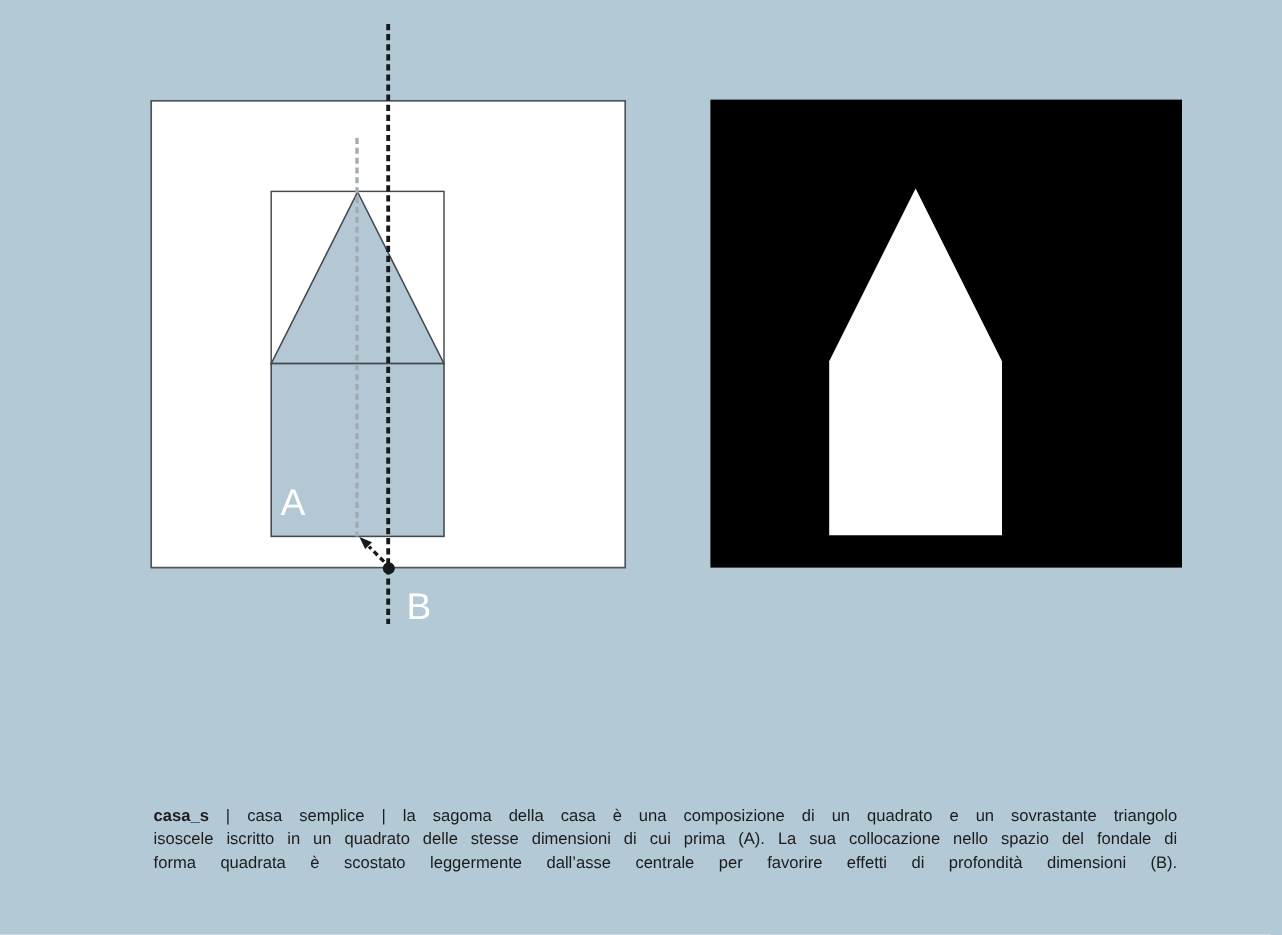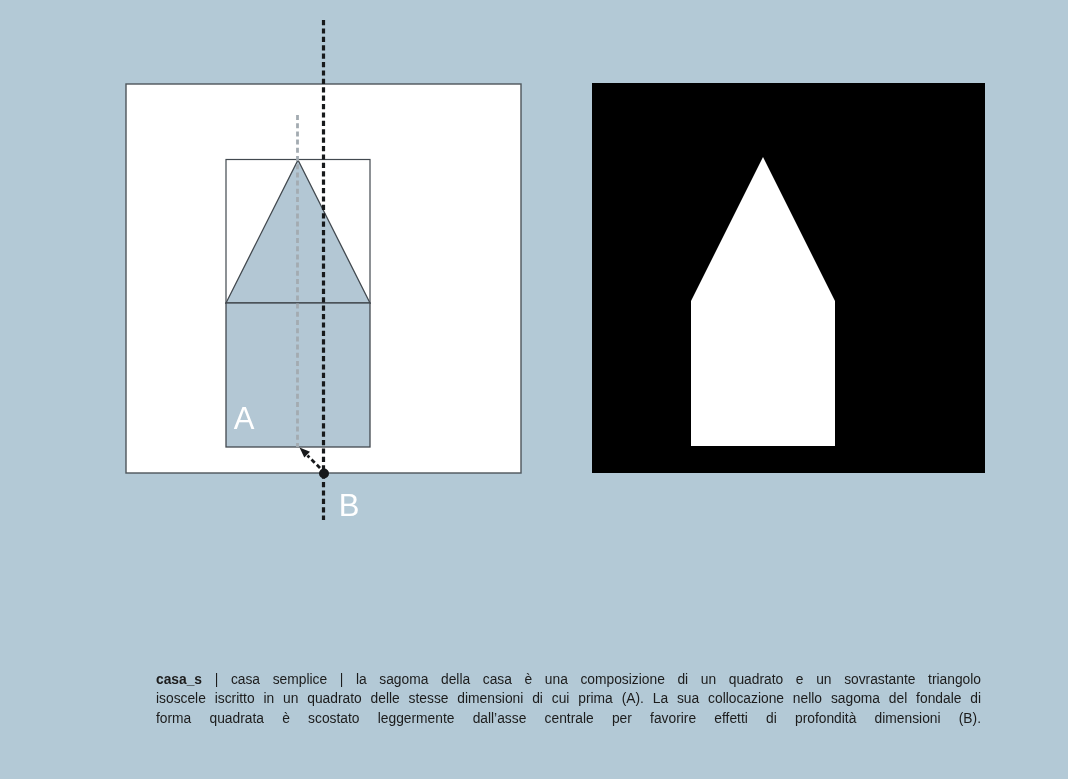--- a/index.html
+++ b/index.html
@@ -38,21 +38,20 @@
   .caption {
     position: absolute;
     left: 128px; top: 670px; width: 853px;
     color: var(--caption_color, #1c1c1c);
     font-size: 13.8px;
     line-height: 19.4px;
   }
   .cap-line {
     text-align: justify;
     text-align-last: justify;
-    margin-left: 28px;
     -moz-text-align-last: justify;
   }
   .caption strong { font-weight: 700; }
 </style>
 </head>
 <body>
 
 <div class="stage">
 
   <svg class="diagram" viewBox="0 0 1068 779">
@@ -75,17 +74,17 @@
     </g>
 
     <g>
       <rect class="panel-b-canvas" x="592" y="83" width="393" height="390"></rect>
       <polygon class="silhouette" points="691,446 691,301 763,157 835,301 835,446"></polygon>
     </g>
   </svg>
 
   <div class="caption">
     <div class="cap-line"><strong>casa_s</strong><span> | casa semplice | la sagoma della casa è una composizione di un quadrato e un sovrastante triangolo</span></div>
-    <div class="cap-line">isoscele iscritto in un quadrato delle stesse dimensioni di cui prima (A). La sua collocazione nello sagoma del fondale di</div>
+    <div class="cap-line">isoscele iscritto in un quadrato delle stesse dimensioni di cui prima (A). La sua collocazione nello spazio del fondale di</div>
     <div class="cap-line">forma quadrata è scostato leggermente dall’asse centrale per favorire effetti di profondità dimensioni (B).</div>
   </div>
 
 </div>
 
 </body></html>

